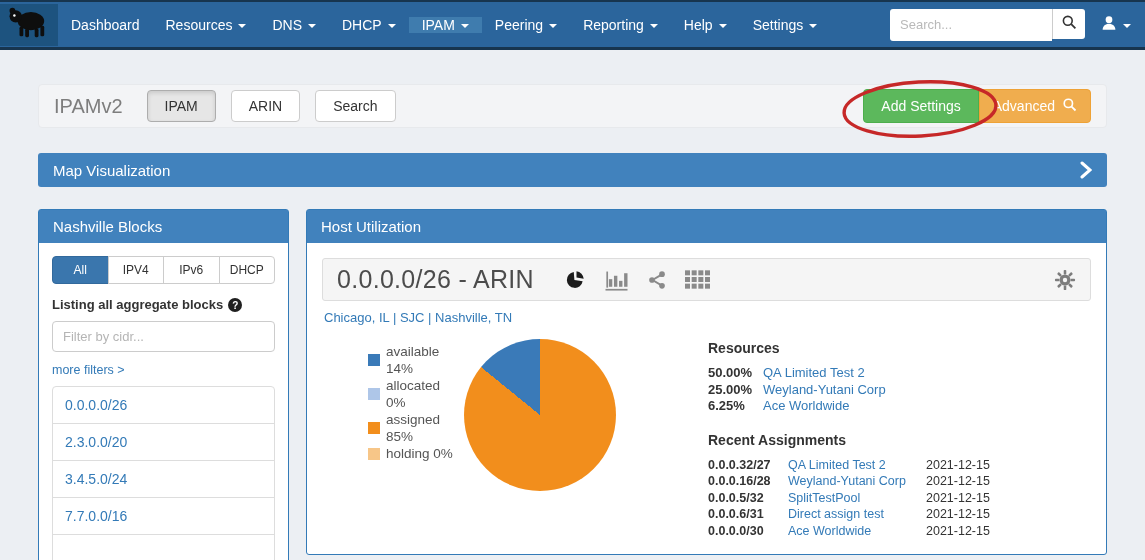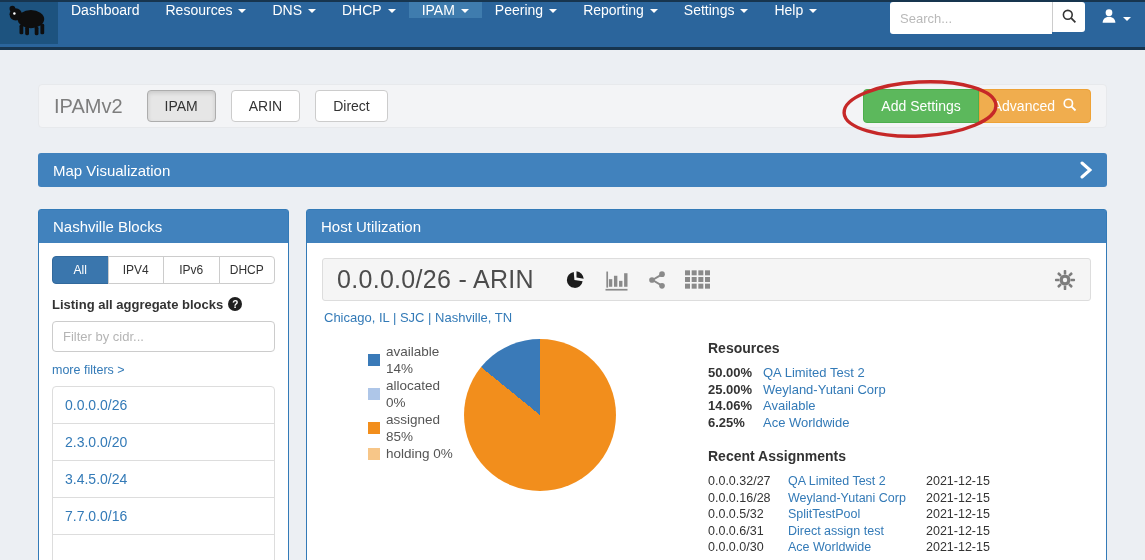--- a/index.html
+++ b/index.html
@@ -4,21 +4,21 @@
 <style>
   * { box-sizing: border-box; }
   html,body { margin:0; padding:0; }
   body {
     width:1145px; height:560px; overflow:hidden;
     font-family:"Liberation Sans", sans-serif;
     background:#eceff3;
   }
   
   .nav {
-    height:50px; background:#2b659c; display:flex; align-items:flex-start;
+    height:50px; background:#2b659c; display:flex; align-items:center;
     border-top:2px solid #17354f; border-bottom:3px solid #17354f;
   }
   .brand { width:58px; background:#1d537f; display:flex; align-items:center; justify-content:center; cursor:pointer; }
   .nav-item { display:flex; align-items:center; gap:6px; padding:0 13px; color:#fff; font-size:14px; cursor:pointer; white-space:nowrap; }
   .nav-item.active { background:#3f7cae; }
   .caret { width:0; height:0; border-left:4px solid transparent; border-right:4px solid transparent; border-top:4px solid #fff; display:inline-block; margin-top:2px; }
   .nav-right { margin-left:auto; display:flex; align-items:center; padding-right:14px; }
   .search { display:flex; }
   .search input { width:162px; height:30px; border:0; border-radius:3px 0 0 3px; padding:16px 10px; font-size:13px; outline:none; color:#6d28d9; }
   .search input::placeholder { color:#b9b9b9; }
@@ -44,21 +44,21 @@
   .columns { display:flex; gap:17px; margin-top:22px; align-items:flex-start; }
   .panel { border:1px solid #337ab7; border-radius:3px; background:#fff; }
   .panel-header { background:#4182bd; color:#fff; font-size:15px; padding:8px 14px; }
   .left-panel { width:251px; }
   .left-body { padding:13px; }
   .seg { display:flex; }
   .seg button { flex:1; border:1px solid #ccc; background:#fff; padding:6px 0; font-size:12px; color:#333; margin-left:-1px; cursor:pointer; }
   .seg button:first-child { border-radius:4px 0 0 4px; margin-left:0; }
   .seg button:last-child { border-radius:0 4px 4px 0; }
   .seg button.active { background:#3a76ad; color:#fff; border-color:#32699c; }
-  .listing { font-size:13px; font-weight:bold; color:#333; margin:13px 0 9px; display:flex; align-items:flex-start; gap:5px; }
+  .listing { font-size:13px; font-weight:bold; color:#333; margin:13px 0 9px; display:flex; align-items:flex-end; gap:5px; }
   .qicon { width:14px; height:14px; border-radius:50%; background:#1f1f1f; color:#fff; font-size:10px; font-weight:bold; display:inline-flex; align-items:center; justify-content:center; }
   .filter { width:100%; border:1px solid #ccc; border-radius:4px; padding:7px 10px; font-size:13px; color:#555; outline:none; }
   .filter::placeholder { color:#b5b5b5; }
   .more { color:#337ab7; font-size:12.5px; margin:11px 0 8px; display:inline-block; cursor:pointer; }
   .block-item { border:1px solid #ddd; padding:10px 12px; font-size:14px; color:#337ab7; margin-top:-1px; cursor:pointer; background:#fff; }
   .block-item:first-child { border-radius:4px 4px 0 0; margin-top:1px; }
   .block-item.empty { height:38px; }
   
   .right-panel { flex:1; }
   .right-body { padding:15px; }
@@ -73,21 +73,21 @@
   .legend-row { display:flex; align-items:center; gap:6px; font-size:13.5px; color:#555; line-height:17px;padding-left:40px; }
   .legend-swatch { width:12px; height:12px; flex:none; }
   .pie { width:152px; height:152px; border-radius:50%; margin-left:4px; flex:none; }
   .right-col { margin-left:92px; width:294px; }
   .sec-title { font-size:14px; font-weight:bold; color:#333; margin:1px 0 9px; }
   .res-row { display:flex; font-size:13px; line-height:16.5px; }
   .res-pct { width:55px; font-weight:bold; color:#333; }
   .res-name { color:#337ab7; cursor:pointer; }
   .ra-head { margin-top:17px; }
   .ra-row { display:flex; font-size:12.5px; line-height:16.5px; }
-  .ra-cidr { width:80px; font-weight:normal; color:#333; }
+  .ra-cidr { width:80px; font-weight:bold; color:#333; }
   .ra-name { flex:1; color:#337ab7; cursor:pointer; }
   .ra-date { width:76px; color:#333; }
 </style>
 </head>
 <body>
 
 <div class="nav">
   <div class="brand">
     <span>
       <svg width="46" height="38" viewBox="0 0 48 40">
@@ -125,25 +125,25 @@
     </div>
   <div class="nav-item">
       <span>Peering</span>
       <span class="caret"></span>
     </div>
   <div class="nav-item">
       <span>Reporting</span>
       <span class="caret"></span>
     </div>
   <div class="nav-item">
+      <span>Help</span>
+      <span class="caret"></span>
+    </div>
+  <div class="nav-item">
       <span>Settings</span>
-      <span class="caret"></span>
-    </div>
-  <div class="nav-item">
-      <span>Help</span>
       <span class="caret"></span>
     </div>
   <div class="nav-right">
     <div class="search">
       <input type="text" placeholder="Search..." style="">
       <button>
         <span>
           <svg width="16" height="16" viewBox="0 0 20 20">
               <circle cx="8.5" cy="8.5" r="5.5" stroke="#333" stroke-width="2" fill="none"></circle>
               <line x1="12.8" y1="12.8" x2="18" y2="18" stroke="#333" stroke-width="2.2"></line>
@@ -162,21 +162,21 @@
     </div>
   </div>
 </div>
 
 <div class="page">
 
   <div class="toolbar">
     <span class="toolbar-title">IPAMv2</span>
     <button class="tab-btn active">IPAM</button>
     <button class="tab-btn">ARIN</button>
-    <button class="tab-btn">Direct</button>
+    <button class="tab-btn">Search</button>
     <div class="toolbar-right">
       <button class="btn-add">Add Settings</button>
       <button class="btn-adv">
         <span>Advanced</span>
         <span>
           <svg width="15" height="15" viewBox="0 0 20 20">
               <circle cx="8.5" cy="8.5" r="5.5" stroke="#fff" stroke-width="2.2" fill="none"></circle>
               <line x1="12.8" y1="12.8" x2="18" y2="18" stroke="#fff" stroke-width="2.4"></line>
             </svg>
         </span>
@@ -313,24 +313,20 @@
             <div class="sec-title">Resources</div>
             <div class="res-row">
                 <span class="res-pct">50.00%</span>
                 <span class="res-name">QA Limited Test 2</span>
               </div>
             <div class="res-row">
                 <span class="res-pct">25.00%</span>
                 <span class="res-name">Weyland-Yutani Corp</span>
               </div>
             <div class="res-row">
-                <span class="res-pct">14.06%</span>
-                <span class="res-name">Available</span>
-              </div>
-            <div class="res-row">
                 <span class="res-pct">6.25%</span>
                 <span class="res-name">Ace  Worldwide</span>
               </div>
 
             <div class="sec-title ra-head">Recent Assignments</div>
             <div class="ra-row">
                 <span class="ra-cidr">0.0.0.32/27</span>
                 <span class="ra-name">QA Limited Test 2</span>
                 <span class="ra-date">2021-12-15</span>
               </div>

